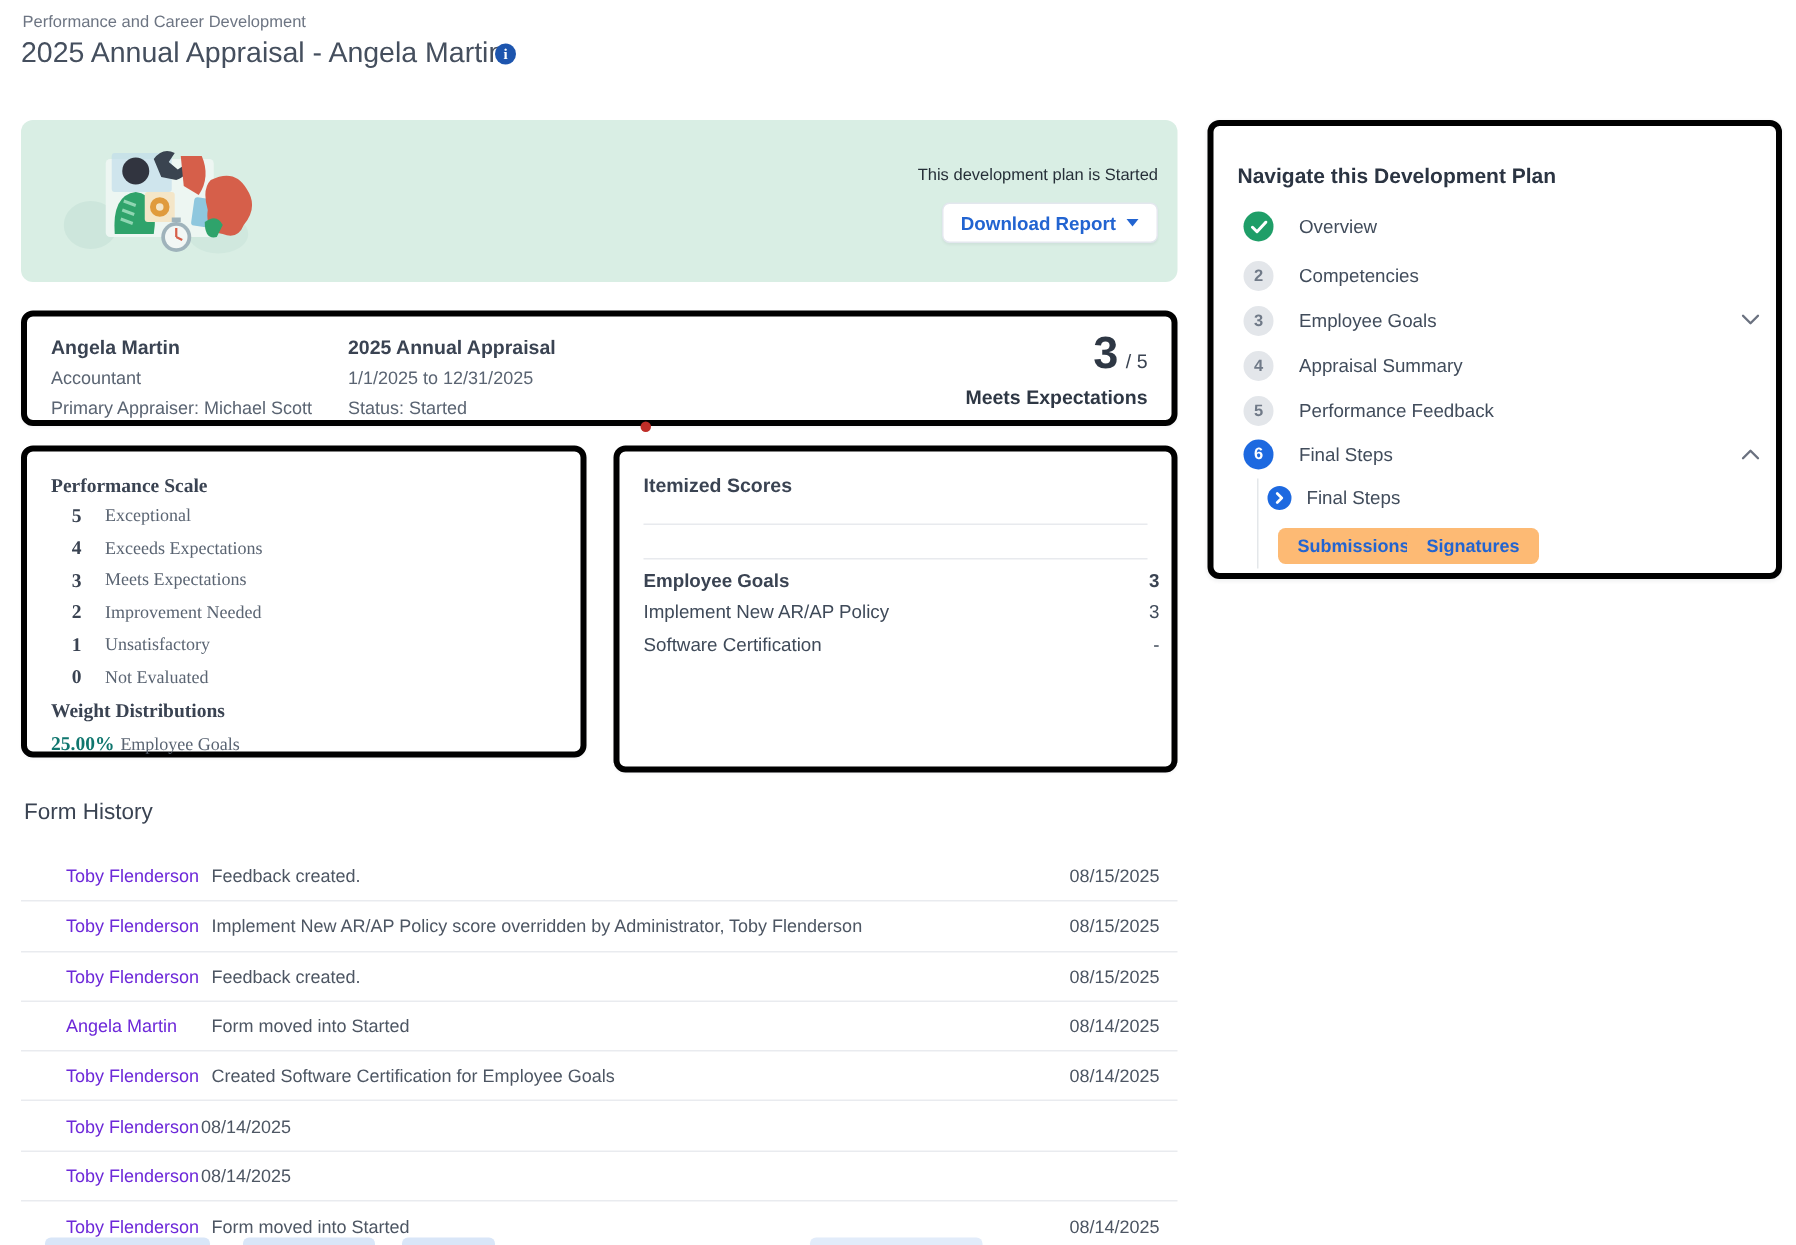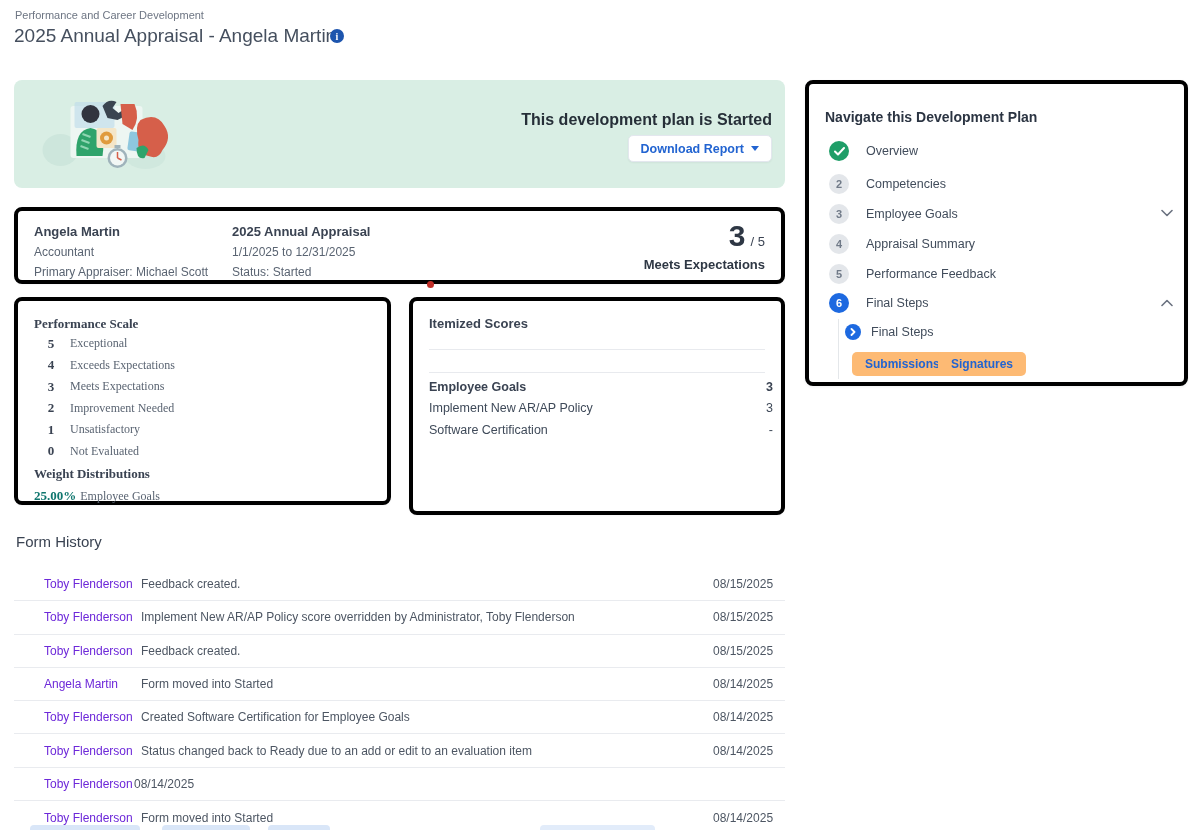--- a/index.html
+++ b/index.html
@@ -16,21 +16,21 @@
   .info-icon {
     left:330px; top:29px; width:14px; height:14px; border-radius:50%;
     background:#1d55ae; color:#fff; font-size:10px; font-weight:700;
     display:flex; align-items:center; justify-content:center; cursor:pointer;
     font-family:"Liberation Serif", serif;
   }
 
   
   .banner { left:14px; top:80px; width:771px; height:108px; background:#d9eee4; border-radius:8px; }
   .banner-illustration { left:24px; top:12px; width:135px; height:85px; }
-  .banner-status { right:13px; top:31px; font-size:16px; font-weight:700; color:#262f38; }
+  .banner-status { right:13px; top:31px; font-size:11px; font-weight:400; color:#262f38; }
   .download-btn {
     right:13px; top:55px; height:27px; background:#fff; border:1px solid #e3e7ee;
     border-radius:5px; padding:0 12px; display:flex; align-items:center; gap:7px;
     font-size:12.5px; font-weight:700; color:#2264d1; cursor:pointer;
     box-shadow:0 1px 2px rgba(16,24,40,.05);
   }
   .caret-down { width:0; height:0; border-left:4px solid transparent; border-right:4px solid transparent; border-top:5px solid #2264d1; }
 
   .card { background:#fff; border:4px solid #000000; border-radius:8px; box-shadow:0 1px 2px rgba(16,24,40,.04); }
 
@@ -246,21 +246,20 @@
       <span class="hist-event">Form moved into Started</span>
       <span class="hist-date">08/14/2025</span>
     </div>
     <div class="history-row">
       <span class="hist-name">Toby Flenderson</span>
       <span class="hist-event">Created Software Certification for Employee Goals</span>
       <span class="hist-date">08/14/2025</span>
     </div>
     <div class="history-row">
       <span class="hist-name">Toby Flenderson</span>
-      <span class="hist-event">Status changed back to Ready due to an add or edit to an evaluation item</span>
       <span class="hist-date">08/14/2025</span>
     </div>
     <div class="history-row">
       <span class="hist-name">Toby Flenderson</span>
       <span class="hist-date">08/14/2025</span>
     </div>
     <div class="history-row">
       <span class="hist-name">Toby Flenderson</span>
       <span class="hist-event">Form moved into Started</span>
       <span class="hist-date">08/14/2025</span>

